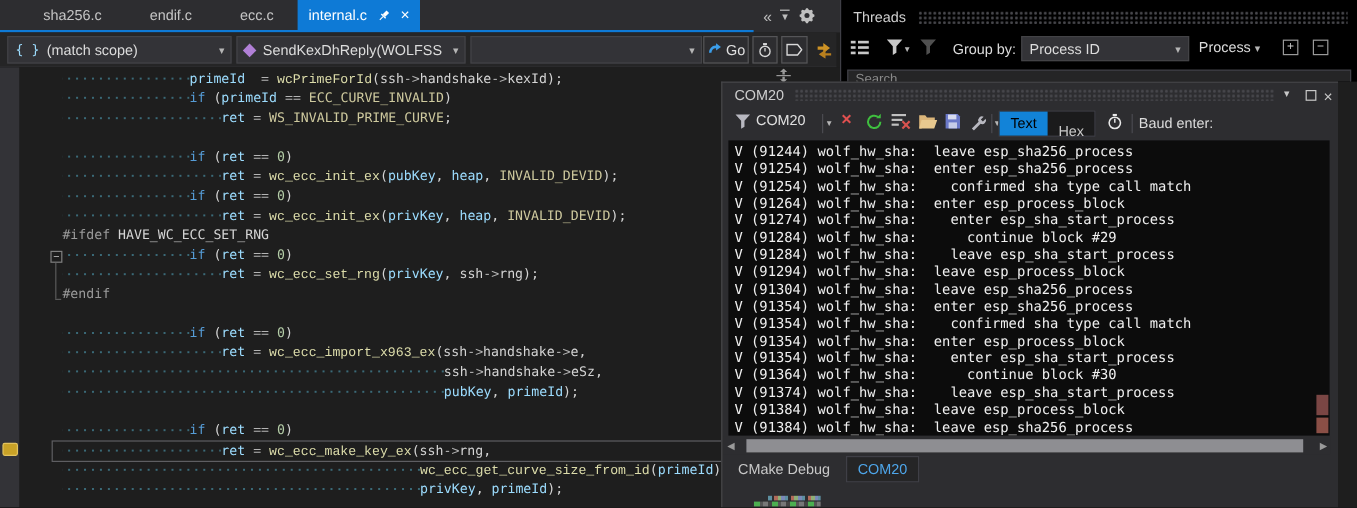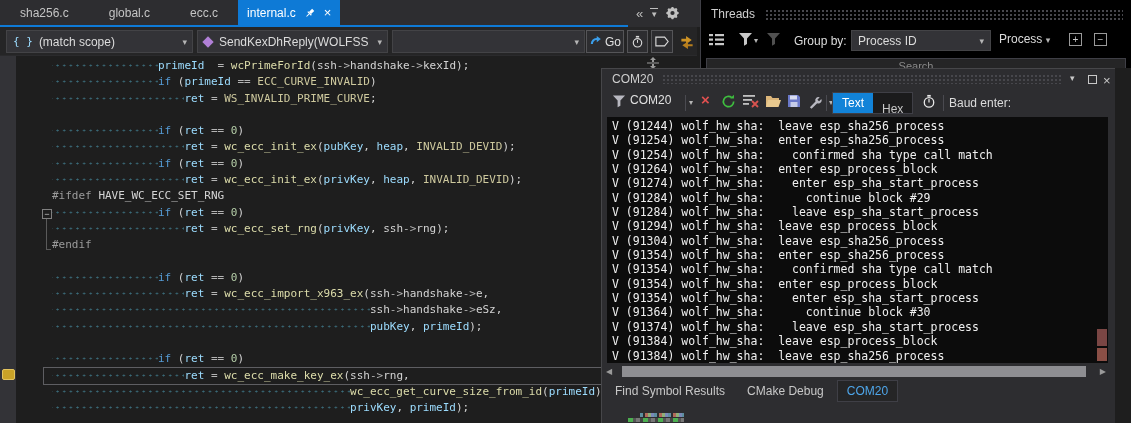--- a/index.html
+++ b/index.html
@@ -4,21 +4,21 @@
 <style>
   * { margin:0; padding:0; box-sizing:border-box; }
   html,body { background:#1a1a1c; }
   #screen {
     position:relative; width:1131px; height:423px; overflow:hidden;
     background:#1E1E1E; font-family:"Liberation Sans", sans-serif;
     -webkit-font-smoothing:antialiased; color:#CCCCCC;
   }
   
   #tabstrip { position:absolute; left:0; top:0; width:1131px; height:27px; background:#2D2D30; }
-  #tabs { position:absolute; left:0; top:0; height:25px; display:flex; }
+  #tabs { position:absolute; left:16px; top:0; height:25px; display:flex; }
   .tab { display:flex; align-items:center; height:25px; padding:0 20px; font-size:12px; color:#C5C5C5; white-space:nowrap; }
   .tab.active { background:#0E7AD6; color:#FFFFFF; padding:0 9px; }
   .tab.active .tab-pin { margin-left:8px; }
   .tab-close { margin-left:8px; font-size:13px; line-height:10px; color:#FFFFFF; }
   #doc-underline { position:absolute; left:0; top:25px; width:628px; height:2px; background:#0E7AD6; }
   #tabstrip-extra { position:absolute; left:636px; top:2px; width:60px; height:22px; display:flex; align-items:center; gap:8px; color:#BDBDBD; }
   .chev { font-size:13px; letter-spacing:-1px; }
   .tablist-arrow { font-size:8px; border-top:1px solid #BDBDBD; padding-top:1px; }
   
   #navbar { position:absolute; left:0; top:27px; width:697px; height:29px; background:#252526; border-bottom:1px solid #2A2A2C; }
@@ -29,52 +29,52 @@
   .navbtn { position:absolute; top:3px; height:23px; background:#2D2D30; border:1px solid #555558; display:flex; align-items:center; justify-content:center; font-size:12px; color:#E0E0E0; }
   
   #editor { position:absolute; left:0; top:56px; width:700px; height:367px; background:#1E1E1E; overflow:hidden; }
   #gutter { position:absolute; left:0; top:0; width:16px; height:367px; background:#333337; }
   #bookmark { position:absolute; left:2px; top:313px; width:13px; height:11px; background:#C9A227; border:1px solid #E3C35E; border-radius:2px; }
   #code { position:absolute; left:0; top:2px; width:700px; font-family:"DejaVu Sans Mono",monospace; font-size:11px; line-height:16.3px; white-space:pre; padding-left:52px; }
   .cl { height:16.3px; }
   .cl.cur { outline:1px solid #5E5E62; margin-left:-8px; padding-left:8px; }
   .ws { background-image:radial-gradient(circle, #3A6A78 0.9px, transparent 1.1px);
         background-size:6.63px 100%; background-position:2.3px 56%; background-repeat:repeat-x; }
-  .tk-v { color:#9CDCFE; } .tk-f { color:#DCDCAA; } .tk-k { color:#569CD6; }
+  .tk-v { color:#9CDCFE; } .tk-f { color:#DCDCAA;font-family:Liberation Mono, monospace; } .tk-k { color:#569CD6; }
   .tk-m { color:#CEC99E; } .tk-n { color:#B5CEA8; } .tk-p { color:#D4D4D4; }
   .tk-o { color:#B4B4B4; } .tk-d { color:#9B9B9B; }
   #collapse-box { position:absolute; left:42px; top:153px; width:10px; height:10px; border:1px solid #808080; background:#1E1E1E; color:#C8C8C8; font-size:9px; line-height:8px; text-align:center; }
   #collapse-line { position:absolute; left:46px; top:163px; width:1px; height:30px; background:#5A5A5A; }
   #collapse-foot { position:absolute; left:46px; top:193px; width:5px; height:1px; background:#5A5A5A; }
   #splitter { position:absolute; left:646px; top:1px; }
   
   #threads { position:absolute; left:700px; top:0; width:431px; height:68px; background:#000000; border-left:1px solid #3F3F46; overflow:hidden; }
   #threads-title { position:absolute; left:10px; top:7px; font-size:12px; color:#CFCFCF; }
   .dotfill { background-image:radial-gradient(circle, #47474C 1px, transparent 1.3px); background-size:4px 4px; }
   #threads-dots { position:absolute; left:64px; top:9px; width:358px; height:11px; }
   #threads-toolbar { position:absolute; left:0; top:27px; width:431px; height:28px; display:block; }
   .ticon { position:absolute; top:5px; }
   #groupby-label { position:absolute; left:93px; top:7px; font-size:12px; color:#DCDCDC; }
   #groupby-combo { position:absolute; left:150px; top:3px; width:140px; height:21px; background:#333337; border:1px solid #434346; font-size:12px; color:#DCDCDC; display:flex; align-items:center; padding:0 6px; }
   #columns-btn { position:absolute; left:298px; top:5px; font-size:12px; color:#DCDCDC; }
   .boxbtn { position:absolute; top:6px; width:13px; height:13px; border:1px solid #9A9A9A; color:#C8C8C8; font-size:10px; line-height:11px; text-align:center; }
-  #threads-search { position:absolute; left:5px; top:58px; width:420px; height:16px; border:1px solid #3F3F46; background:#252526; font-size:11px; color:#8A8A8A; padding:1px 6px;text-align:center; }
+  #threads-search { position:absolute; left:5px; top:58px; width:420px; height:16px; border:1px solid #3F3F46; background:#252526; font-size:11px; color:#8A8A8A; padding:1px 6px; }
   
   #companel { position:absolute; left:601px; top:68px; width:514px; height:355px; background:#2D2D30; border-left:1px solid #464649; border-top:1px solid #464649; z-index:5; }
   #c-title { position:absolute; left:0; top:0; width:514px; height:20px; }
   #c-title-label { position:absolute; left:10px; top:3px; font-size:12px; color:#CFCFCF; }
   #c-title-dots { position:absolute; left:60px; top:5px; width:400px; height:10px; }
   .c-title-icon { position:absolute; top:4px; color:#C8C8C8; font-size:11px; }
   #c-max { width:9px; height:9px; border:1px solid #C8C8C8; top:6px; }
   #c-toolbar { position:absolute; left:0; top:20px; width:514px; height:28px; }
   .cicon { position:absolute; top:5px; }
   .csep { position:absolute; top:6px; width:1px; height:16px; background:#4A4A50; }
   #port-combo { position:absolute; left:28px; top:4px; font-size:12px; color:#E0E0E0; }
   #texthex { position:absolute; left:230px; top:3px; height:22px; border:1px solid #3F3F46; background:#1B1B1C; display:flex; }
-  #text-btn { background:#1283D8; color:#ffffff; font-size:12px; padding:2px 9px; display:flex; align-items:center; }
+  #text-btn { background:#1283D8; color:#000000; font-size:12px; padding:2px 9px; display:flex; align-items:center; }
   #hex-btn { color:#C8C8C8; font-size:12px; padding:16px 9px; display:flex; align-items:center; }
   #baud-label { position:absolute; left:347px; top:7px; font-size:12px; color:#DCDCDC; }
   #c-log { position:absolute; left:5px; top:48px; width:501px; height:246px; background:#0C0C0C; overflow:hidden;
            font-family:"DejaVu Sans Mono",monospace; font-size:11.5px; line-height:14.35px; color:#F0F0F0; white-space:pre; padding:2px 0 0 5px; }
   .vthumb { position:absolute; width:10px; background:#7A4644; }
   #c-hscroll { position:absolute; left:1px; top:295px; width:506px; height:15px; background:#2D2D30; }
   #h-thumb { position:absolute; left:19px; top:2px; width:464px; height:11px; background:#8E8E92; }
   .harrow { position:absolute; top:3px; font-size:8px; color:#9A9A9A; }
   #c-tabs { position:absolute; left:4px; top:311px; height:22px; display:flex; align-items:center; gap:4px; }
   .btab { font-size:12px; color:#C8C8C8; padding:3px 9px; }
@@ -90,21 +90,21 @@
 <body>
 
 <div id="screen">
 
   <div id="tabstrip">
     <div id="tabs">
         <div class="tab">
           <span>sha256.c</span>
         </div>
         <div class="tab">
-          <span>global.c</span>
+          <span>endif.c</span>
         </div>
         <div class="tab">
           <span>ecc.c</span>
         </div>
         <div class="tab active">
           <span>internal.c</span>
           <span class="tab-pin">
             <svg width="12" height="12" viewBox="0 0 16 16">
               <g transform="rotate(45 8 8)">
                 <rect x="6" y="2" width="4" height="6" fill="#FFF"></rect>
@@ -310,21 +310,20 @@
     <div class="vthumb" style="left:495px;top:260px;height:17px;"></div>
     <div class="vthumb" style="left:495px;top:279px;height:13px;background:#8A4F46;"></div>
 
     <div id="c-hscroll">
       <span class="harrow" style="left:3px;">◀</span>
       <div id="h-thumb"></div>
       <span class="harrow" style="right:3px;">▶</span>
     </div>
 
     <div id="c-tabs">
-        <div class="btab">Find Symbol Results</div>
         <div class="btab">CMake Debug</div>
         <div class="btab active">COM20</div>
       </div>
     <div id="artifact">
       <div class="r1"></div>
         <div class="r2"></div>
     </div>
   </div>
 
 </div>

